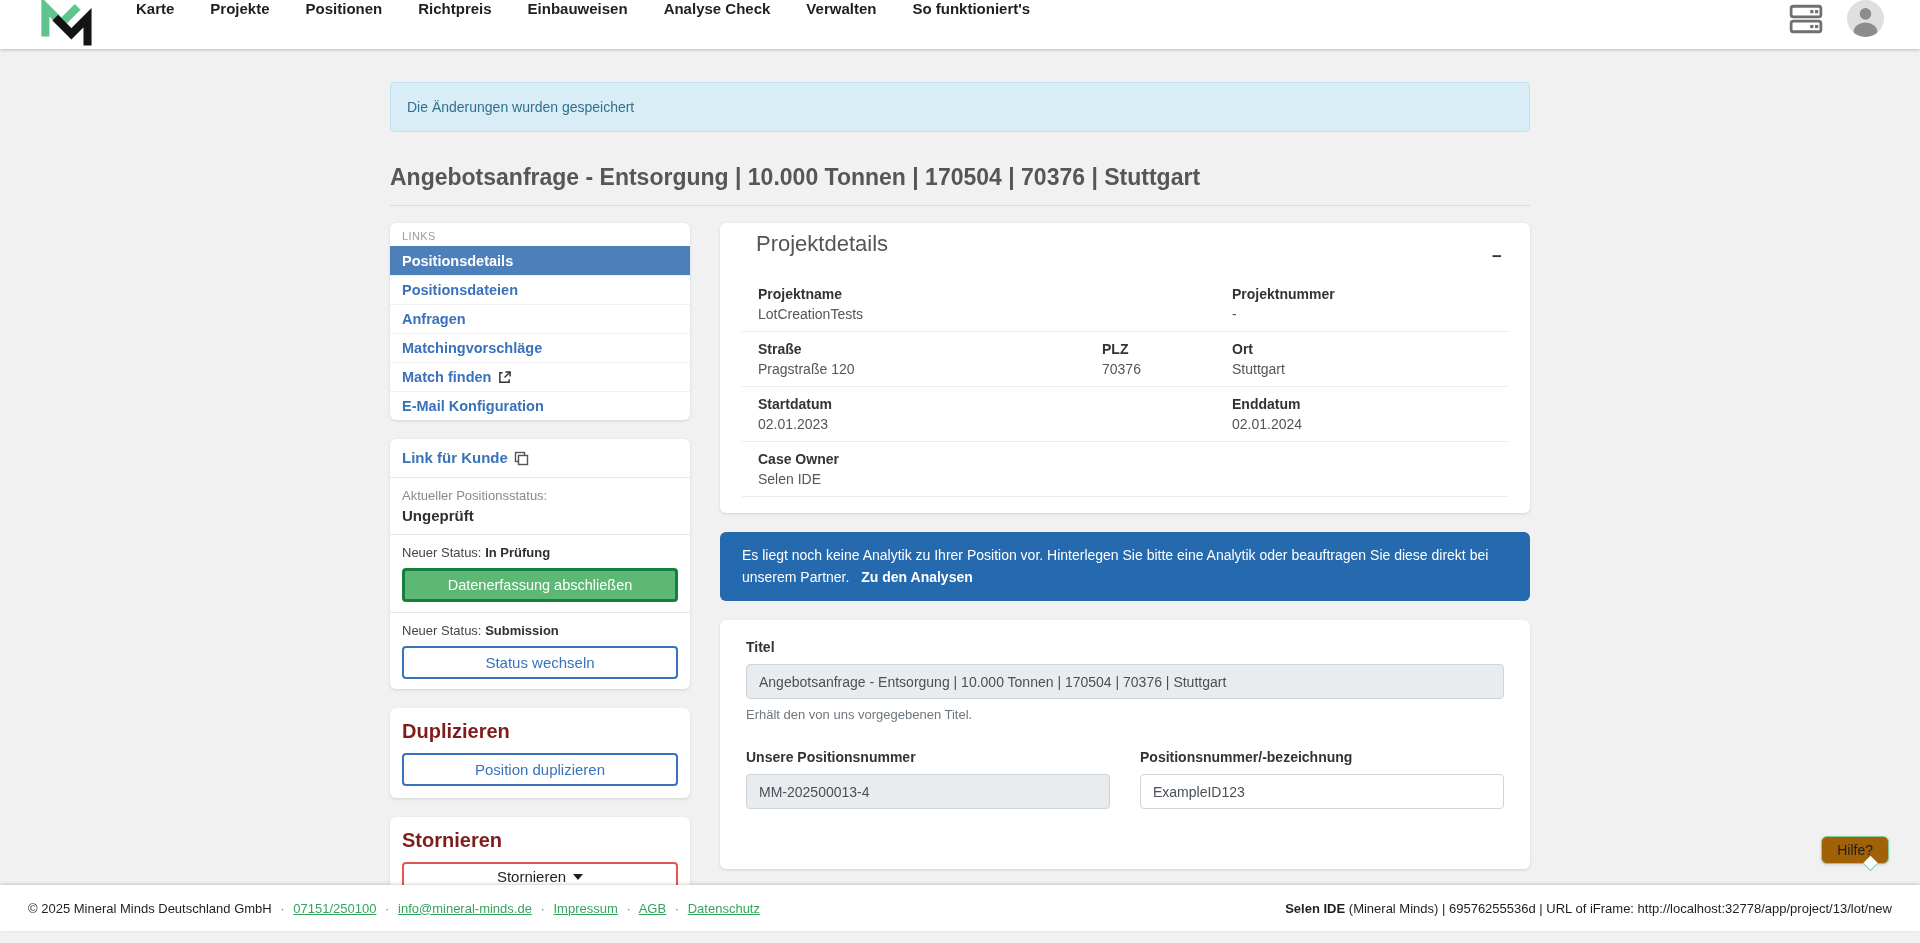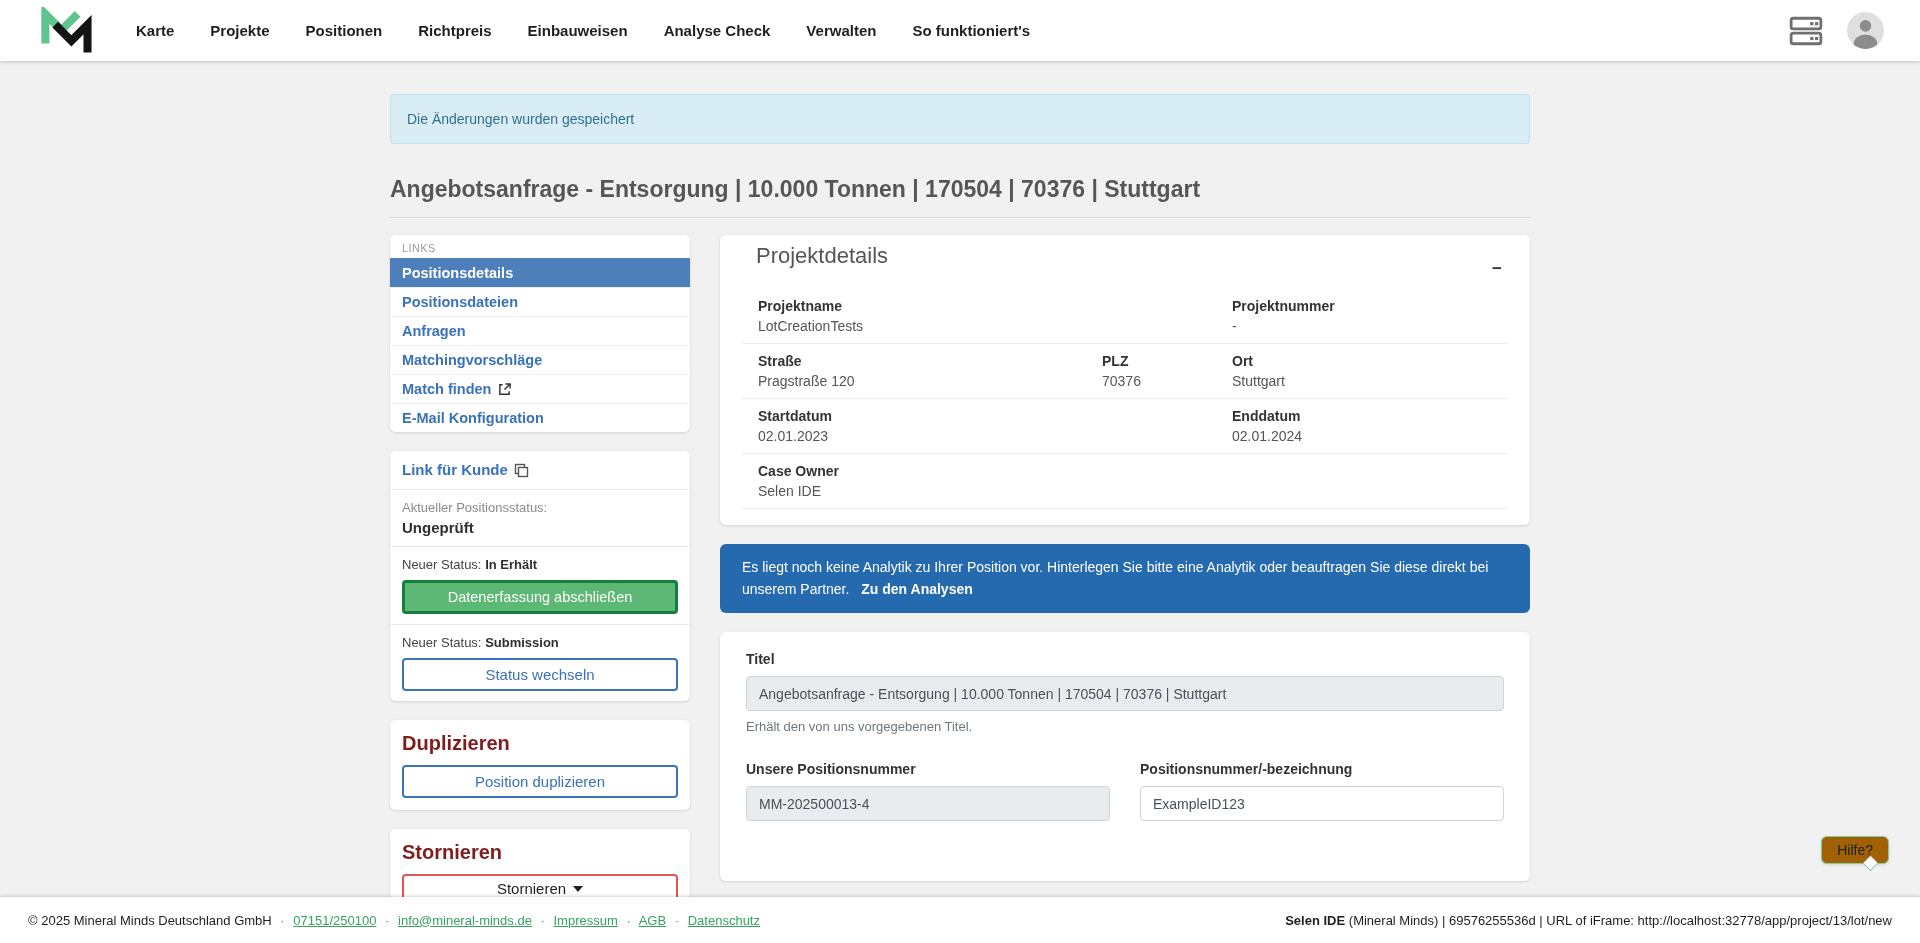--- a/index.html
+++ b/index.html
@@ -6,22 +6,22 @@
   html, body { width: 1920px; height: 943px; overflow: hidden; }
   body {
     font-family: "Liberation Sans", sans-serif;
     background: #f1f1f1;
     color: #333;
     position: relative;
   }
 
   
   .topbar {
-    height: 61px; background: #fff;
-    display: flex; align-items: center;
+    height: 49px; background: #fff;
+    display: flex; align-items: flex-start;
     padding: 0 28px;
     box-shadow: 0 1px 3px rgba(0,0,0,.22);
     position: relative; z-index: 5;
   }
   .logo { width: 52px; height: 48px; margin-left: 12px; flex: 0 0 auto; }
   .mainnav { display: flex; gap: 36px; margin-left: 44px; list-style: none; }
   .mainnav span {
     font-size: 15px; font-weight: 600; color: #1f1f1f; cursor: pointer; white-space: nowrap;
   }
   .topbar-right { margin-left: auto; display: flex; align-items: center; gap: 24px; padding-right: 8px; }
@@ -247,21 +247,21 @@
               </svg>
             </a>
           </div>
           <div class="sec">
             <div class="muted-label">Aktueller Positionsstatus:</div>
             <div class="status-value">Ungeprüft</div>
           </div>
           <div class="sec">
             <div class="status-line">
               <span>Neuer Status:</span>
-              <b>In Erhält</b>
+              <b>In Prüfung</b>
             </div>
             <button class="btn btn-green">Datenerfassung abschließen</button>
           </div>
           <div class="sec">
             <div class="status-line">
               <span>Neuer Status:</span>
               <b>Submission</b>
             </div>
             <button class="btn btn-outline-blue">Status wechseln</button>
           </div>

